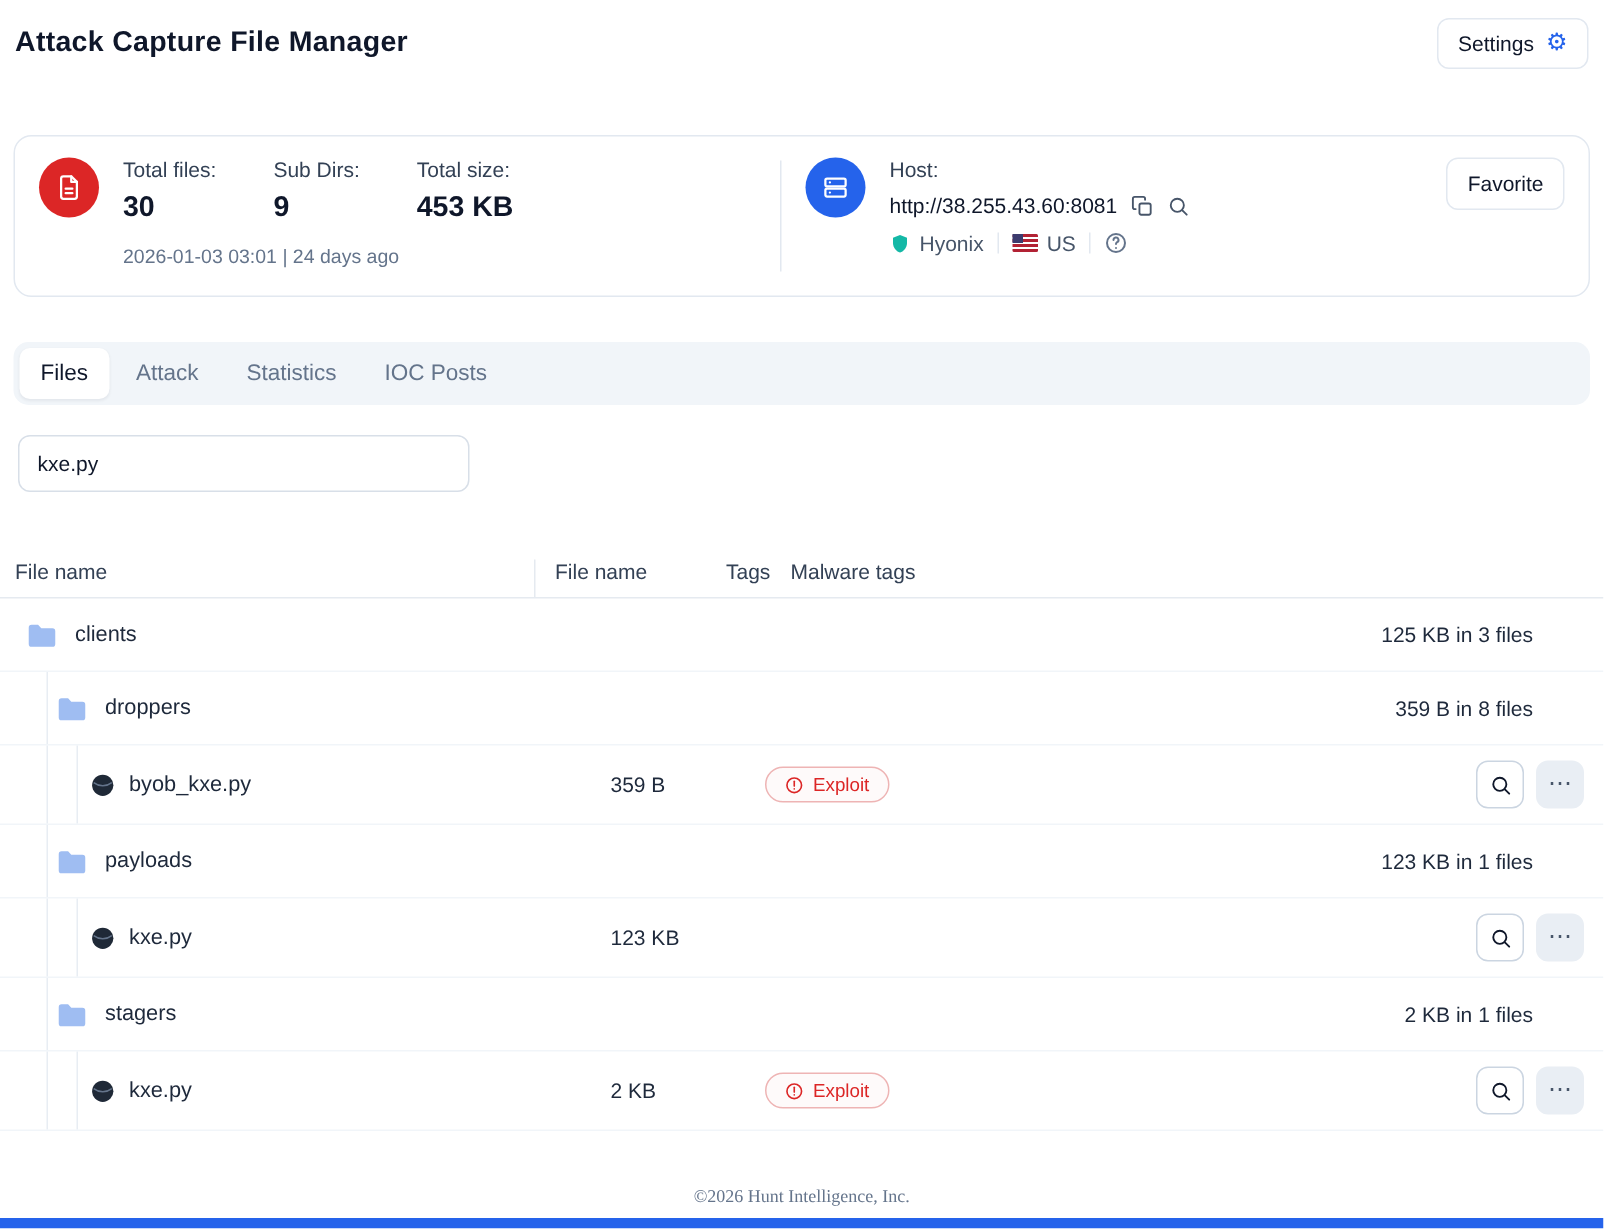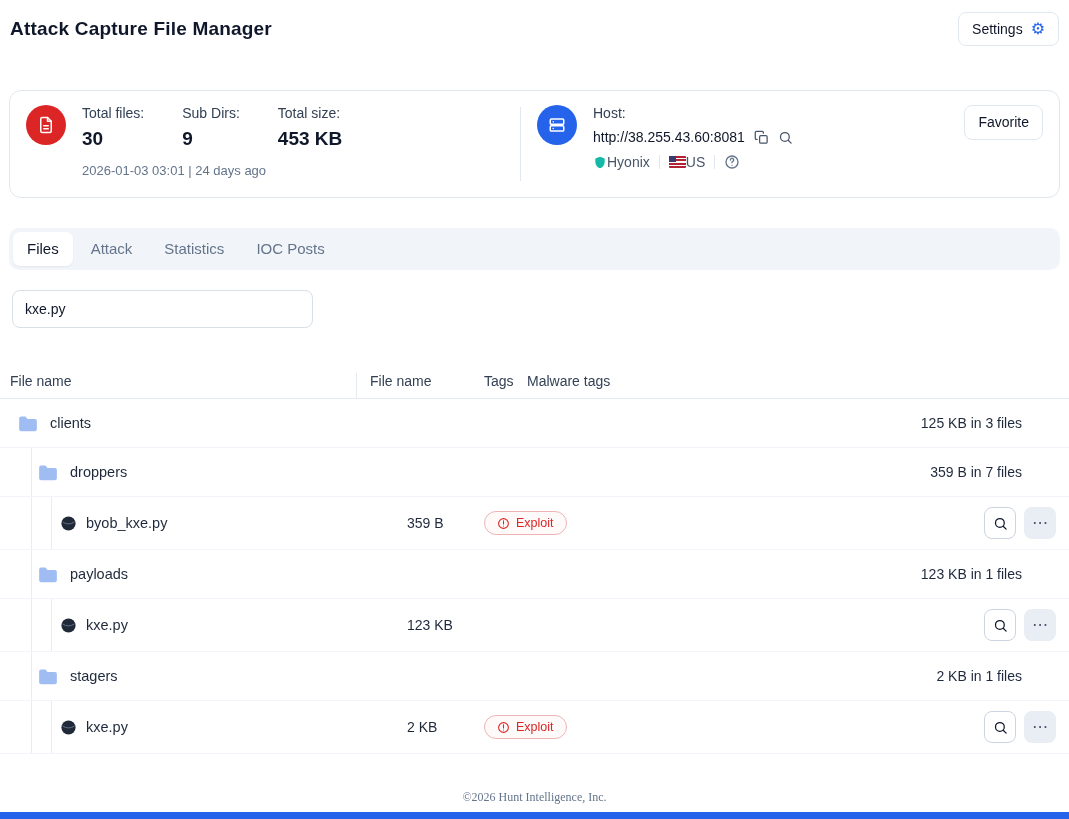--- a/index.html
+++ b/index.html
@@ -29,21 +29,21 @@
   .stat-label { font-size: 14px; color: #334155; }
   .stat-value { font-size: 19px; font-weight: 700; margin-top: 7px; color: #0f172a; }
   .date-line { font-size: 13px; color: #64748b; margin-top: 13px; }
   .card-divider { width: 1px; background: #e2e8f0; margin: 2px 0; }
   .card-right { flex: 1; display: flex; gap: 16px; padding-left: 16px; }
   .host-label { font-size: 14px; color: #334155; }
   .host-url-line { display: flex; align-items: center; gap: 9px; margin-top: 8px; font-size: 14px; color: #0f172a; }
   .icon-btn { background: none; border: none; cursor: pointer; color: #475569; display: inline-flex; padding: 0; align-items: center; }
   .host-meta { display: flex; align-items: center; gap: 9px; margin-top: 9px; font-size: 14px; color: #475569; }
   .meta-sep { width: 1px; height: 14px; background: #e2e8f0; }
-  .provider { display: inline-flex; align-items: center; cursor: pointer; }
+  .provider { display: inline-flex; align-items: center; gap: 6px; cursor: pointer; }
   .flag { width: 17px; height: 12px; position: relative; border-radius: 1px;
     background: repeating-linear-gradient(180deg, #b22234 0 1.7px, #ffffff 1.7px 3.4px); }
   .flag::after { content: ""; position: absolute; left: 0; top: 0; width: 7px; height: 6px; background: #3c3b6e; }
   .favorite-btn { margin-left: auto; align-self: flex-start; }
 
   
   .tabsbar { margin: 30px 9px 0; background: #f1f5f9; border-radius: 10px; padding: 4px; display: flex; align-items: center; height: 42px; gap: 4px; }
   .tab { font-size: 15px; color: #64748b; padding: 8px 14px; border-radius: 7px; cursor: pointer; background: transparent; border: none; font-family: inherit; line-height: 1.2; }
   .tab.active { background: #ffffff; color: #0f172a; box-shadow: 0 1px 2px rgba(15,23,42,.06); }
 
@@ -66,21 +66,21 @@
   .d0 { padding-left: 18px; }
   .d1 { padding-left: 38px; }
   .d2 { padding-left: 60px; }
   .guide { position: absolute; top: 0; bottom: 0; width: 1px; background: #e8edf3; }
   .g1 { left: 31px; } .g2 { left: 51px; }
   .icon { display: inline-flex; align-items: center; }
   .row-name { font-size: 14.5px; margin-left: 12px; color: #1e293b; }
   .file .row-name { margin-left: 9px; }
   .row-summary { position: absolute; right: 47px; top: 50%; transform: translateY(-50%); font-size: 14px; color: #1e293b; }
   .file-size { position: absolute; left: 407px; top: 50%; transform: translateY(-50%); font-size: 14px; color: #1e293b; }
-  .tag-pill { position: absolute; left: 484px; top: 50%; transform: translateY(-50%);
+  .tag-pill { position: absolute; left: 510px; top: 50%; transform: translateY(-50%);
     display: inline-flex; align-items: center; gap: 6px; border: 1px solid #eeb4b4; background: #fefafa;
     color: #dc2626; border-radius: 999px; font-size: 12.5px; padding: 4px 12px; cursor: pointer; }
   .row-actions { position: absolute; right: 13px; top: 50%; transform: translateY(-50%); display: flex; gap: 8px; }
   .sq-btn { width: 32px; height: 32px; border-radius: 8px; display: flex; align-items: center; justify-content: center; cursor: pointer; font-family: inherit; }
   .search-btn { background: #fff; border: 1px solid #cbd5e1; }
   .more-btn { background: #e9eef4; border: none; color: #475569; font-size: 16px; line-height: 1; }
 
   
   .footer { margin-top: 36px; text-align: center; font-size: 12px; color: #64748b; font-family: Liberation Serif, serif; }
   .bottom-bar { position: absolute; left: 0; right: 0; bottom: 0; height: 7px; background: #2563eb; }
@@ -206,21 +206,21 @@
   </div>
 
   <div class="row folder d1">
     <span class="guide g1"></span>
     <span class="icon">
       <svg width="20" height="17" viewBox="0 0 26 21" fill="#9fbdf2">
           <path d="M1.5 4a2.5 2.5 0 0 1 2.5-2.5h5.6L12.4 4.5H22a2.5 2.5 0 0 1 2.5 2.5v11A2.5 2.5 0 0 1 22 20.5H4A2.5 2.5 0 0 1 1.5 18z"></path>
         </svg>
     </span>
     <span class="row-name">droppers</span>
-    <span class="row-summary">359 B in 7 files</span>
+    <span class="row-summary">359 B in 8 files</span>
   </div>
 
   <div class="row file d2">
     <span class="guide g1"></span>
     <span class="guide g2"></span>
     <span class="icon">
       <svg width="17" height="17" viewBox="0 0 24 24">
           <circle cx="12" cy="12" r="10" fill="#1f2937"></circle>
           <path d="M3.5 9.5c2.6 2 5.3 3 8.5 3s5.9-1 8.5-3" stroke="#64748b" stroke-width="1.4" fill="none"></path>
         </svg>

